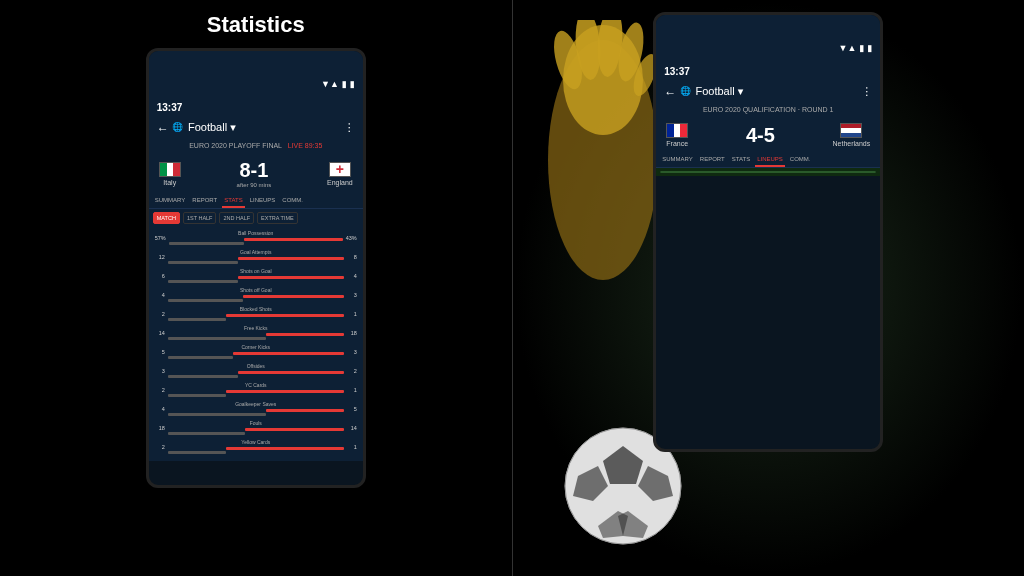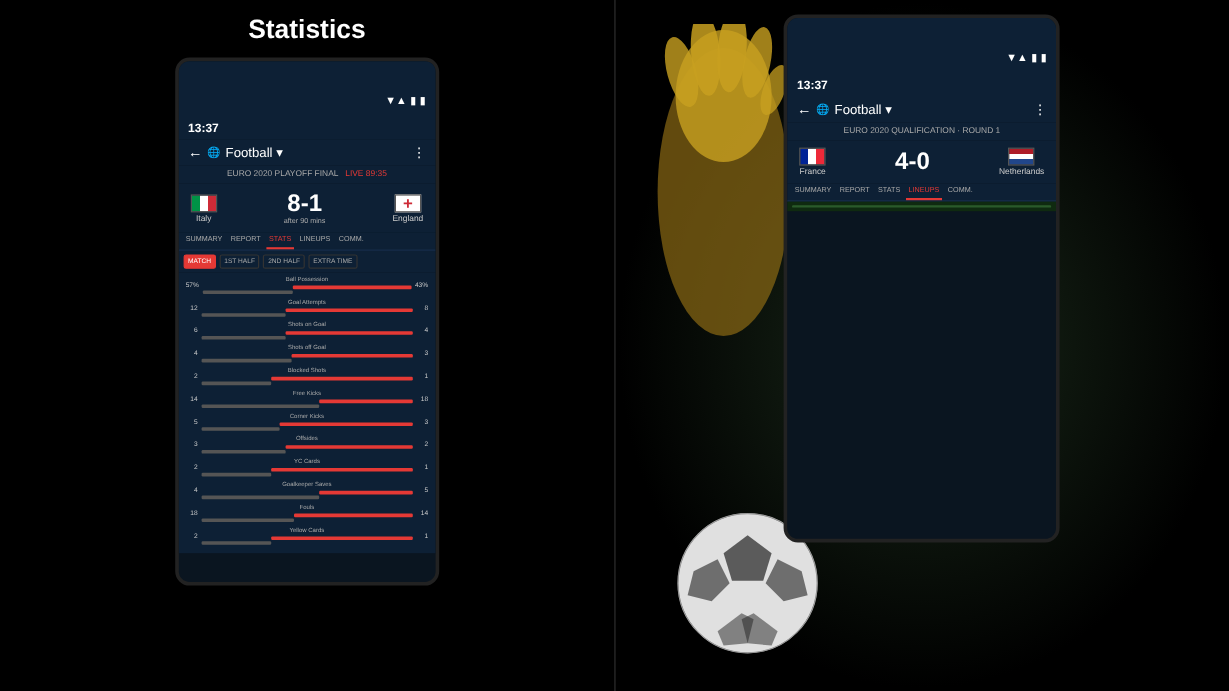--- a/index.html
+++ b/index.html
@@ -557,21 +557,21 @@
       <div class="match-header">
         <span>EURO 2020 QUALIFICATION · ROUND 1</span>
       </div>
 
       <div class="match-score-row">
         <div class="team-flag">
           <div class="flag flag-france"></div>
           <span>France</span>
         </div>
         <div class="score-center">
-          <div class="score-main">4-0</div>
+          <div class="score-main">4-5</div>
         </div>
         <div class="team-flag">
           <div class="flag flag-netherlands"></div>
           <span>Netherlands</span>
         </div>
       </div>
 
       <div class="tabs-row">
         <span class="tab-item">SUMMARY</span>
         <span class="tab-item">REPORT</span>

